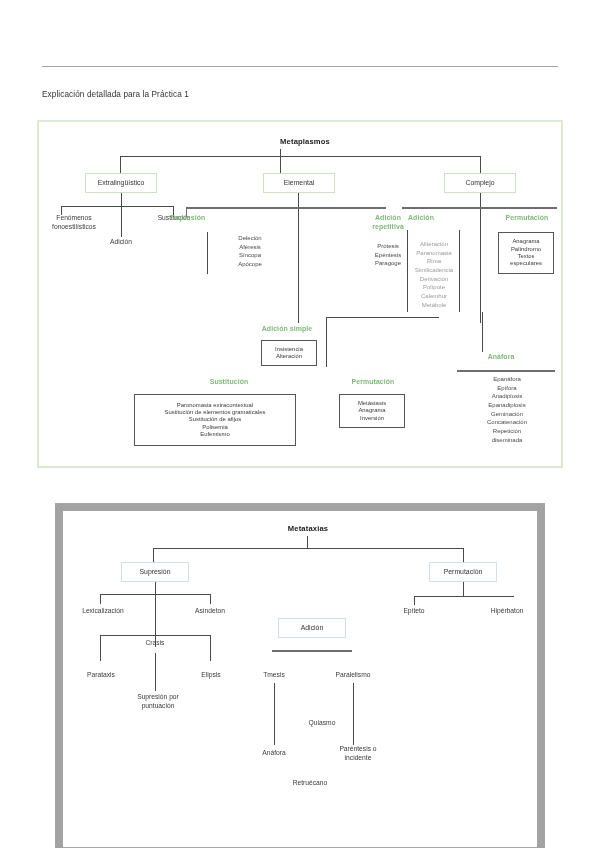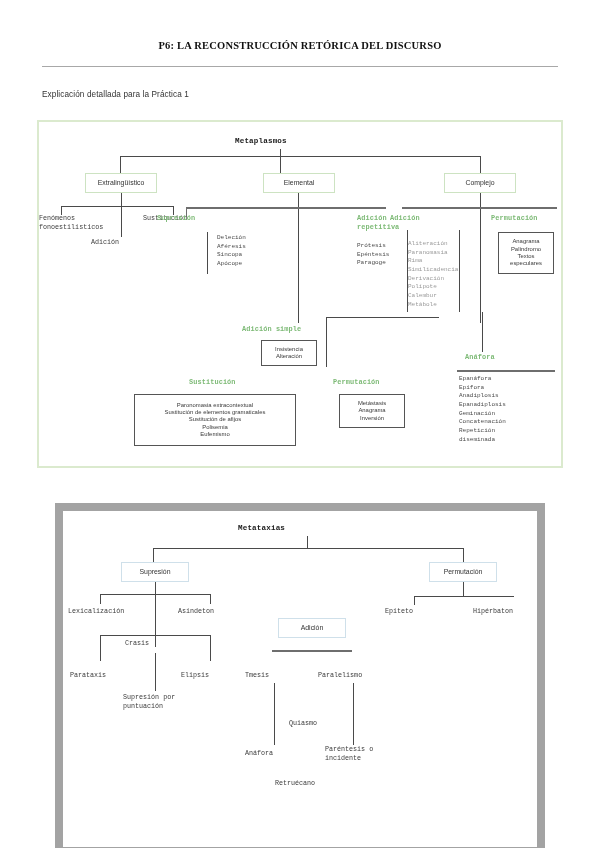--- a/index.html
+++ b/index.html
@@ -14,21 +14,21 @@
   .rule{position:absolute;left:42px;top:66px;width:516px;height:1px;background:#a8a8a8;}
   .subtitle{position:absolute;left:42px;top:90px;font-size:8.2px;color:#333;letter-spacing:.1px;}
 
   
   .panel{position:absolute;box-sizing:border-box;background:#fff;}
   #panel-1{left:37px;top:120px;width:526px;height:348px;border:2px solid #dbeace;}
   #panel-2{left:55px;top:503px;width:490px;height:352px;border:8px solid #a3a3a3;}
 
   
   .node{position:absolute;box-sizing:border-box;text-align:center;line-height:1.25;}
-  .t{position:absolute;box-sizing:border-box;line-height:1.3;font-family:Liberation Mono, monospace;}
+  .t{position:absolute;box-sizing:border-box;text-align:center;line-height:1.3;}
 
   .root-label{font-size:7.6px;font-weight:bold;color:#1b1b1b;letter-spacing:.15px;}
 
   .box-green{border:1px solid #cde3c2;background:#fff;display:flex;align-items:center;justify-content:center;font-size:6.9px;color:#333;}
   .box-blue{border:1px solid #cfe0ea;background:#fff;display:flex;align-items:center;justify-content:center;font-size:6.9px;color:#333;}
   .box-grey{border:1px solid #555;background:#fff;display:flex;flex-direction:column;align-items:center;justify-content:center;font-size:5.9px;color:#3a3a3a;padding:3px 2px;}
 
   .lbl{font-size:6.7px;color:#3a3a3a;}
   .lbl-green{font-size:6.9px;color:#7dba76;font-weight:bold;letter-spacing:.1px;}
   .list{font-size:6px;color:#4a4a4a;line-height:1.45;}
@@ -39,21 +39,20 @@
   .lnh{height:1px;}
   .lnv{width:1px;}
   .ln-thick{position:absolute;height:1.5px;background:#6e6e6e;}
   .ln-grey{background:#6e6e6e;}
 </style>
 </head>
 <body>
 
 <div class="page">
 
-  <div class="doc-title">P6: LA RECONSTRUCCIÓN RETÓRICA DEL DISCURSO</div>
   <div class="rule"></div>
   <div class="subtitle">Explicación detallada para la Práctica 1</div>
 
   <div class="panel" id="panel-1">
 
     <div class="t root-label" style="left:196px;top:15px;width:140px;">Metaplasmos</div>
 
     <div class="ln lnv" style="left:241px;top:27px;height:24px;"></div>
     <div class="ln lnh" style="left:81px;top:34px;width:360px;"></div>
     <div class="ln lnv" style="left:81px;top:34px;height:17px;"></div>

